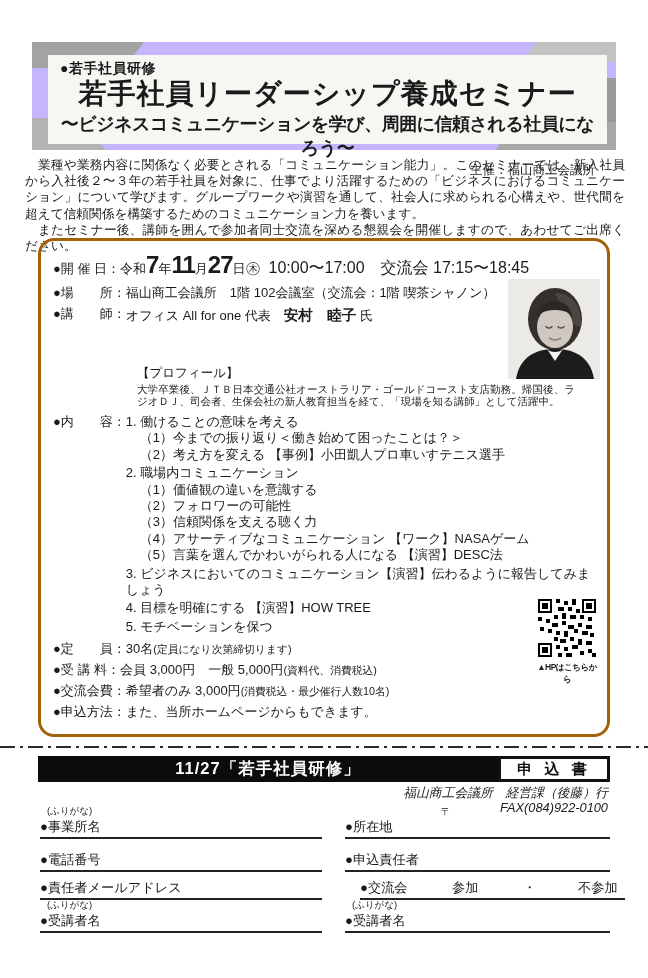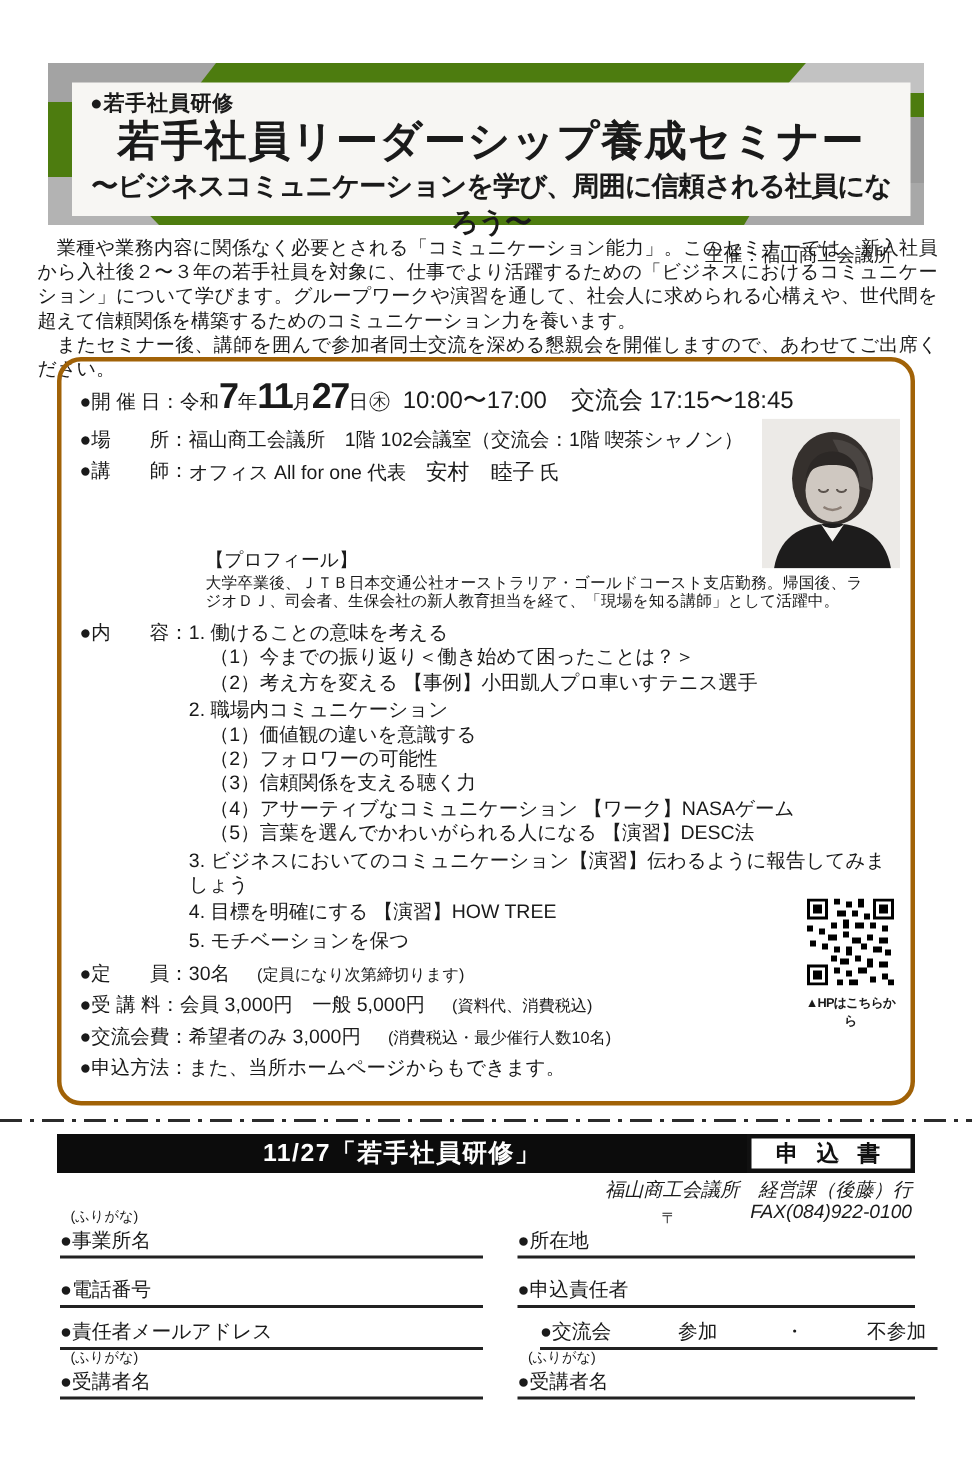--- a/index.html
+++ b/index.html
@@ -1,21 +1,21 @@
 <!DOCTYPE html>
 <html><head>
 <meta charset="utf-8">
 <style>
   * { margin:0; padding:0; box-sizing:border-box; }
   html,body { background:#ffffff; }
   body { font-family:"Liberation Sans","DejaVu Sans",sans-serif; color:#1a1a1a; }
   .page { position:relative; width:648px; height:978px; background:#fff; overflow:hidden; margin:0 auto; }
 
   
-  .header-band { position:absolute; left:32px; top:42px; width:584px; height:108px; background:#4d7c0f; }
+  .header-band { position:absolute; left:32px; top:42px; width:584px; height:108px; background:#c4b5fd; }
   .deco { position:absolute; }
   .d1 { left:0; top:0; width:112px; height:26px; background:#a3a3a3; clip-path:polygon(0 0,100% 0,82% 100%,0 100%); }
   .d2 { left:0; bottom:0; width:74px; height:32px; background:#b3b3b3; clip-path:polygon(0 0,58% 0,100% 100%,0 100%); }
   .d3 { right:0; top:0; width:96px; height:20px; background:#c2c2c2; clip-path:polygon(18% 0,100% 0,100% 100%,0 100%); }
   .d4 { right:0; bottom:0; width:120px; height:28px; background:#a8a8a8; clip-path:polygon(14% 0,100% 0,100% 100%,0 100%); }
   .d5 { right:0; top:36px; width:14px; height:44px; background:#9a9a9a; }
   .header-inner { position:absolute; left:16px; top:13px; right:9px; bottom:6px; background:#f7f6f3; padding:5px 12px 3px; }
   .series-badge { font-size:14px; font-weight:bold; letter-spacing:.5px; }
   .main-title { font-size:28px; font-weight:bold; text-align:center; letter-spacing:1px; line-height:1.15; }
   .sub-title { font-size:18px; font-weight:bold; text-align:center; letter-spacing:-.5px; margin-top:2px; }
@@ -27,29 +27,29 @@
   
   .info-box { position:absolute; left:38px; top:238px; width:572px; height:499px; border:3px solid #a16207; border-radius:16px; padding:8px 8px 0 12px; overflow:hidden; }
   .row { display:flex; font-size:13px; line-height:1.3; margin-bottom:4px; }
   .lbl { white-space:pre; flex:0 0 auto; }
   .val { flex:1 1 auto; }
   .date-row { align-items:baseline; margin-bottom:5px; }
   .d-big { font-size:24px; font-weight:bold; letter-spacing:-1px; }
   .d-wd { font-size:15px; }
   .d-time { font-size:16px; margin-left:8px; }
   .d-social { font-size:16px; margin-left:16px; }
-  .lect-name { font-size:14.5px; font-weight:normal;margin-top:24px; }
+  .lect-name { font-size:14.5px; font-weight:bold;margin-top:24px; }
   .profile { margin:1px 0 6px 84px; width:438px; }
   .profile-title { font-size:12.5px; margin-bottom:1px;margin-top:40px; }
   .profile-text { font-size:10.5px; line-height:12.5px; text-align:justify; }
   .c-items { }
   .ci { line-height:16.4px; }
   .ci2 { padding-left:14px; }
   .ci1 + .ci1, .ci2 + .ci1 { margin-top:2px; }
-  .note-sm { font-size:10.8px;margin-left:18px; }
+  .note-sm { font-size:10.8px; }
   .two-line div { line-height:15px; }
 
   .photo { position:absolute; top:38px; right:7px; width:92px; height:100px; overflow:hidden; }
   .qr-wrap { position:absolute; top:358px; right:8px; width:64px; text-align:center; }
   .qr-caption { font-size:8.5px; font-weight:bold; margin-top:1px; letter-spacing:-.5px; }
 
   
   .cut-line { position:absolute; left:0; top:746px; width:648px; height:2px;
     background:repeating-linear-gradient(90deg,#2b2b2b 0 15px,transparent 15px 20px,#2b2b2b 20px 23px,transparent 23px 28px); }
 

